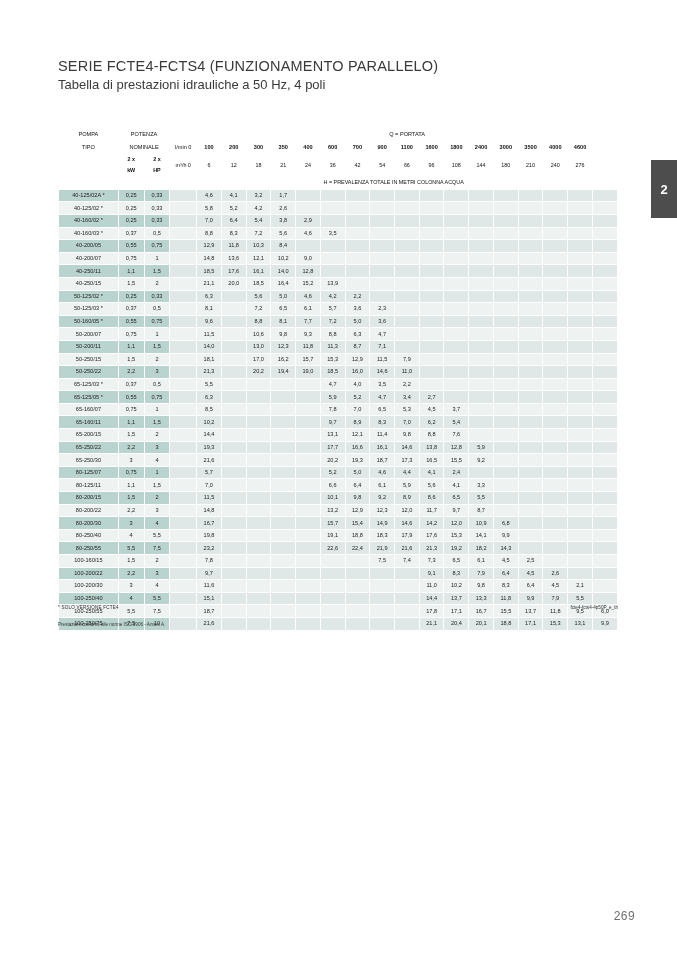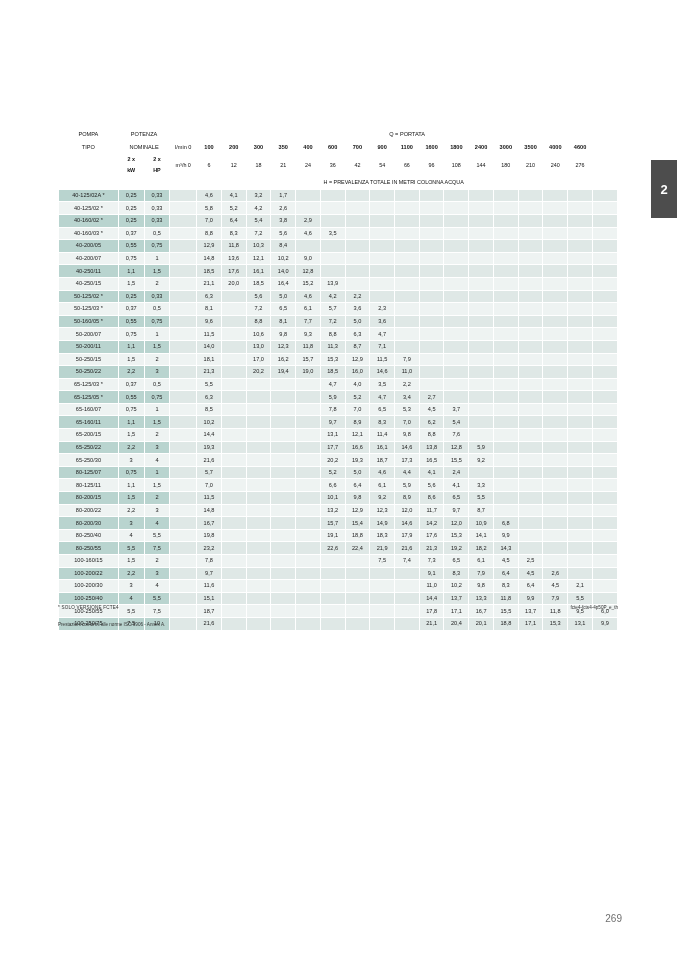--- a/index.html
+++ b/index.html
@@ -53,31 +53,35 @@
   .w-model{width:58px;}
   .w-kw{width:25px;}
   .w-hp{width:25px;}
   .w-unit{width:26px;}
   .w-q{width:24px;}
 
   .footnote{position:absolute;left:58px;top:605px;font-size:4.6px;color:#333;letter-spacing:.2px;}
   .footnote2{position:absolute;left:58px;top:622px;font-size:4.6px;color:#333;}
   .docref{position:absolute;right:59px;top:605px;font-size:4.6px;color:#333;}
 
-  .pagenum{position:absolute;right:55px;bottom:34px;font-size:10px;color:#6f6f6f;}
+  .pagenum{position:absolute;right:42px;bottom:34px;font-size:12px;color:#6f6f6f;font-family:Liberation Mono, monospace;}
 
   .unit-label{text-align:left;padding-left:2px;}
 </style>
 </head>
 <body>
 
 <div class="page">
 
   <div class="side-tab">2</div>
 
+  <div class="title-block">
+    <div class="title1">SERIE FCTE4-FCTS4 (FUNZIONAMENTO PARALLELO)</div>
+    <div class="title2">Tabella di prestazioni idrauliche a 50 Hz, 4 poli</div>
+  </div>
 
   <div class="table-wrap">
     <table class="perf">
       <colgroup>
         <col class="w-model">
           <col class="w-kw">
           <col class="w-hp">
           <col class="w-unit">
         <col class="w-q">
           <col class="w-q">

